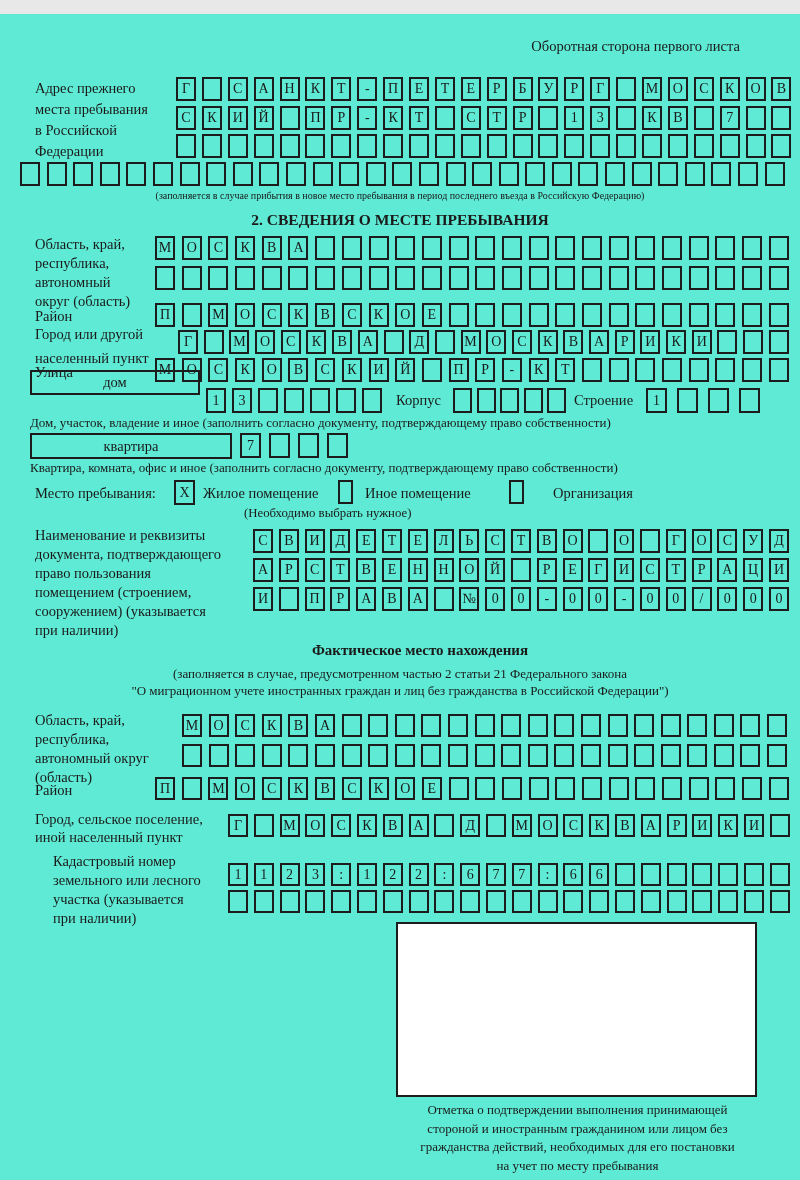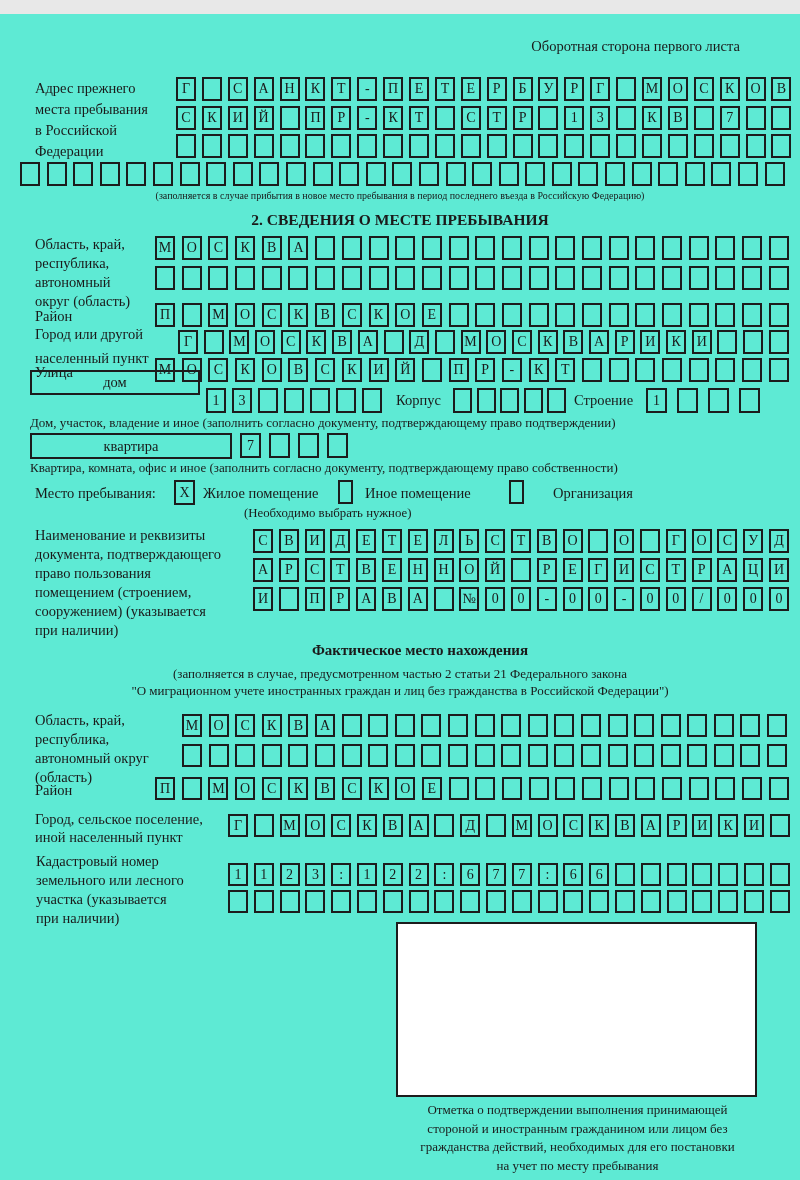--- a/index.html
+++ b/index.html
@@ -318,21 +318,21 @@
       <span class="cbox"></span>
       <span class="cbox"></span>
     </div>
   <div class="lbl" style="left:574px;top:377px;">Строение</div>
   <div class="boxrow" style="left:646px;top:374px;--bw:21px;--gap:10px;--bh:25px;">
       <span class="cbox">1</span>
       <span class="cbox"></span>
       <span class="cbox"></span>
       <span class="cbox"></span>
     </div>
-  <div class="cap" style="left:30px;top:401px;font-size:13px;">Дом, участок, владение и иное (заполнить согласно документу, подтверждающему право подтверждении)</div>
+  <div class="cap" style="left:30px;top:401px;font-size:13px;">Дом, участок, владение и иное (заполнить согласно документу, подтверждающему право собственности)</div>
 
   <div class="field-box" style="left:30px;top:419px;width:202px;height:26px;">квартира</div>
   <div class="boxrow" style="left:240px;top:419px;--bw:21px;--gap:8px;--bh:25px;">
       <span class="cbox">7</span>
       <span class="cbox"></span>
       <span class="cbox"></span>
       <span class="cbox"></span>
     </div>
   <div class="cap" style="left:30px;top:446px;font-size:13px;">Квартира, комната, офис и иное (заполнить согласно документу, подтверждающему право собственности)</div>
 
@@ -528,21 +528,21 @@
       <span class="cbox">К</span>
       <span class="cbox">В</span>
       <span class="cbox">А</span>
       <span class="cbox">Р</span>
       <span class="cbox">И</span>
       <span class="cbox">К</span>
       <span class="cbox">И</span>
       <span class="cbox"></span>
     </div>
 
-  <div class="lbl" style="left:36px;top:838px;">Кадастровый номер
+  <div class="lbl" style="left:53px;top:838px;">Кадастровый номер
 земельного или лесного
 участка (указывается
 при наличии)</div>
   <div class="boxrow" style="left:228px;top:849px;--bw:20px;--gap:5.8px;--bh:23px;">
       <span class="cbox">1</span>
       <span class="cbox">1</span>
       <span class="cbox">2</span>
       <span class="cbox">3</span>
       <span class="cbox">:</span>
       <span class="cbox">1</span>

